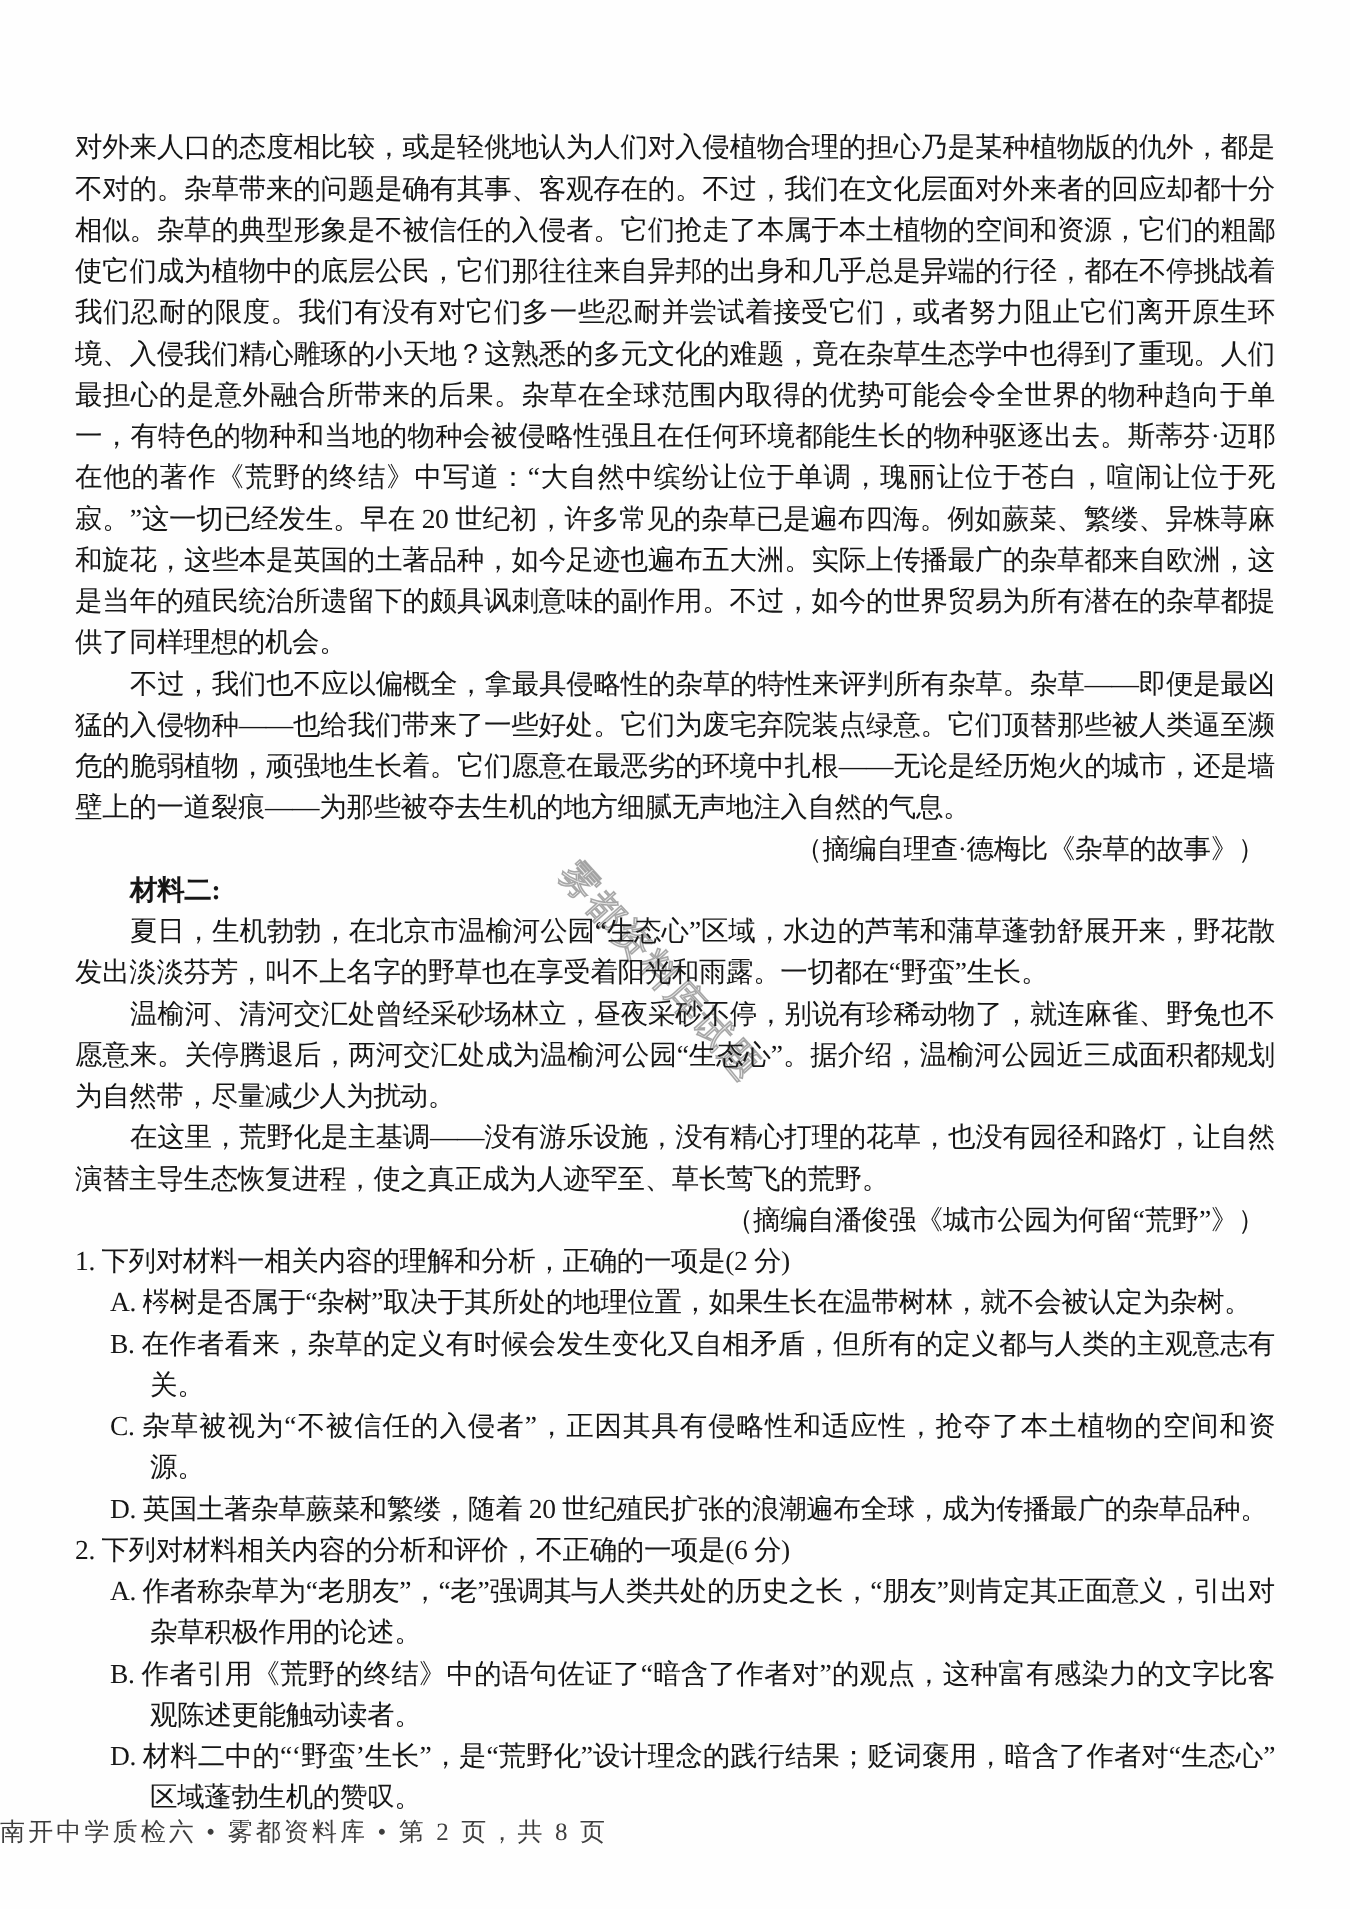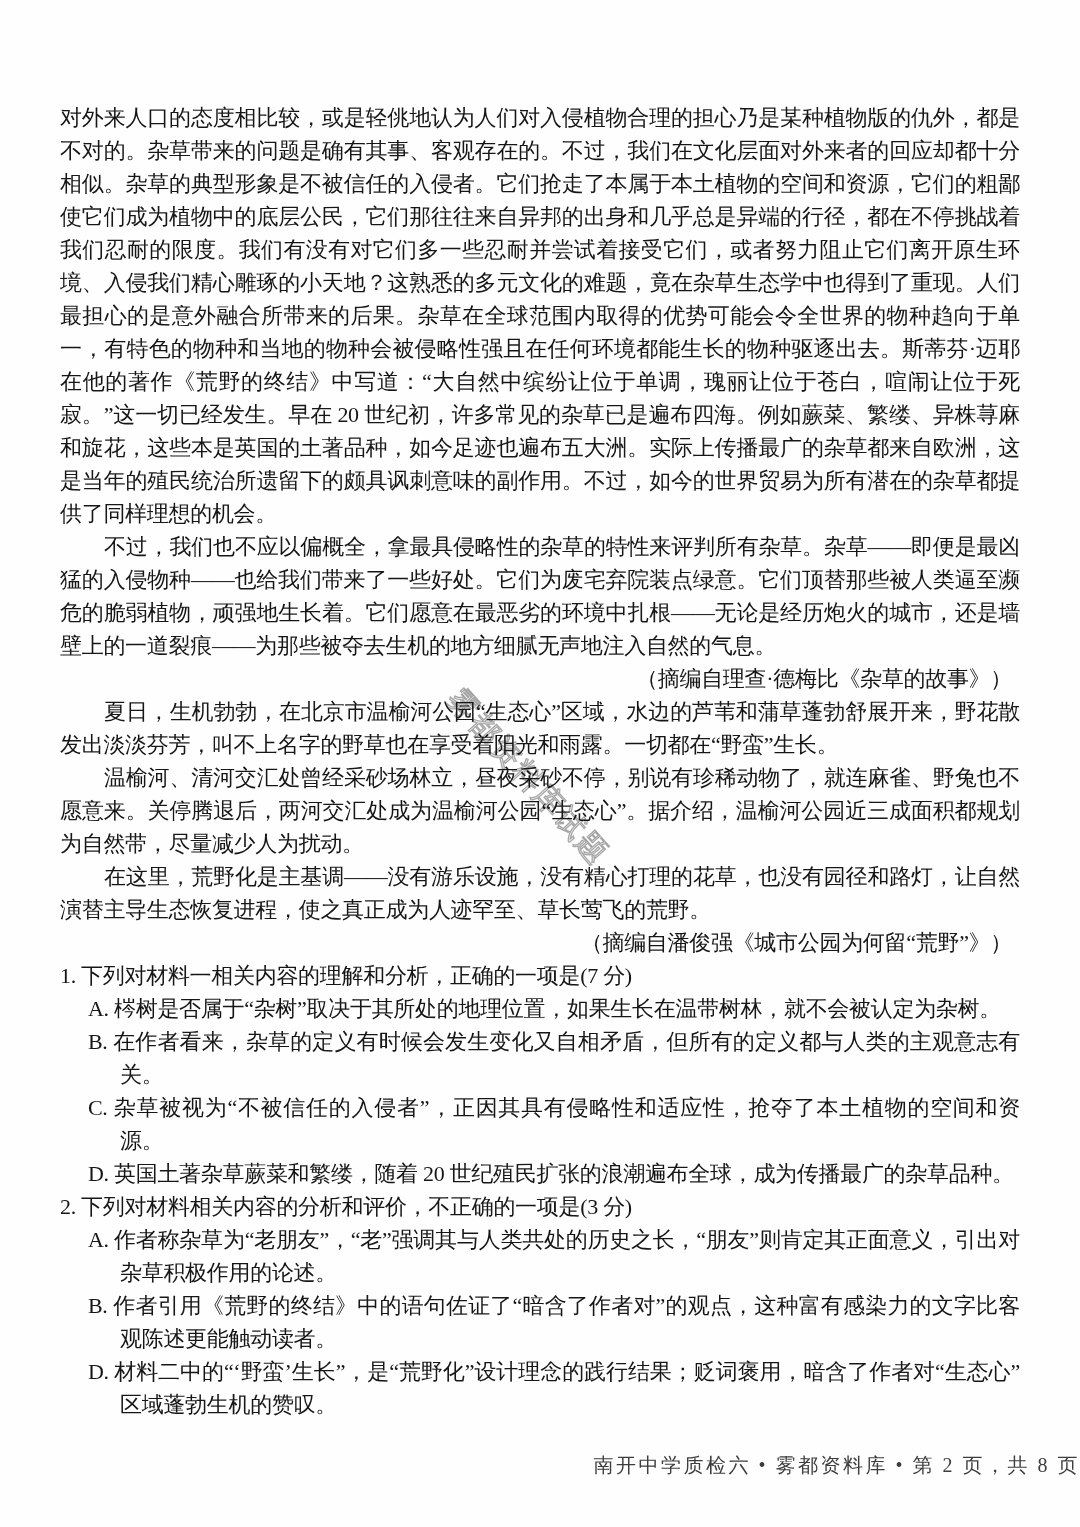--- a/index.html
+++ b/index.html
@@ -44,48 +44,49 @@
     color:rgba(145,145,145,0.22);
     -webkit-text-stroke:1.2px rgba(115,115,115,0.6);
     white-space:nowrap;
     pointer-events:none;
     font-family:"Liberation Sans","DejaVu Sans",sans-serif;
   }
   .footer{
     position:absolute;
     left:0;right:0;
     top:1452px;
-    text-align:right;
+    text-align:left;
     font-size:20px;
     letter-spacing:2.5px;
     color:#3d3d3d;
   }
 </style>
 </head>
 <body>
 
 <div class="page">
 
   <div class="watermark">雾都资料库试题</div>
 
   <div class="content">
 
     <p>对外来人口的态度相比较，或是轻佻地认为人们对入侵植物合理的担心乃是某种植物版的仇外，都是不对的。杂草带来的问题是确有其事、客观存在的。不过，我们在文化层面对外来者的回应却都十分相似。杂草的典型形象是不被信任的入侵者。它们抢走了本属于本土植物的空间和资源，它们的粗鄙使它们成为植物中的底层公民，它们那往往来自异邦的出身和几乎总是异端的行径，都在不停挑战着我们忍耐的限度。我们有没有对它们多一些忍耐并尝试着接受它们，或者努力阻止它们离开原生环境、入侵我们精心雕琢的小天地？这熟悉的多元文化的难题，竟在杂草生态学中也得到了重现。人们最担心的是意外融合所带来的后果。杂草在全球范围内取得的优势可能会令全世界的物种趋向于单一，有特色的物种和当地的物种会被侵略性强且在任何环境都能生长的物种驱逐出去。斯蒂芬·迈耶在他的著作《荒野的终结》中写道：“大自然中缤纷让位于单调，瑰丽让位于苍白，喧闹让位于死寂。”这一切已经发生。早在 20 世纪初，许多常见的杂草已是遍布四海。例如蕨菜、繁缕、异株荨麻和旋花，这些本是英国的土著品种，如今足迹也遍布五大洲。实际上传播最广的杂草都来自欧洲，这是当年的殖民统治所遗留下的颇具讽刺意味的副作用。不过，如今的世界贸易为所有潜在的杂草都提供了同样理想的机会。</p>
     <p class="indent">不过，我们也不应以偏概全，拿最具侵略性的杂草的特性来评判所有杂草。杂草——即便是最凶猛的入侵物种——也给我们带来了一些好处。它们为废宅弃院装点绿意。它们顶替那些被人类逼至濒危的脆弱植物，顽强地生长着。它们愿意在最恶劣的环境中扎根——无论是经历炮火的城市，还是墙壁上的一道裂痕——为那些被夺去生机的地方细腻无声地注入自然的气息。</p>
     <p class="attribution">（摘编自理查·德梅比《杂草的故事》）</p>
 
+    <p class="material-heading">材料二:</p>
     <p class="indent">夏日，生机勃勃，在北京市温榆河公园“生态心”区域，水边的芦苇和蒲草蓬勃舒展开来，野花散发出淡淡芬芳，叫不上名字的野草也在享受着阳光和雨露。一切都在“野蛮”生长。</p>
     <p class="indent">温榆河、清河交汇处曾经采砂场林立，昼夜采砂不停，别说有珍稀动物了，就连麻雀、野兔也不愿意来。关停腾退后，两河交汇处成为温榆河公园“生态心”。据介绍，温榆河公园近三成面积都规划为自然带，尽量减少人为扰动。</p>
     <p class="indent">在这里，荒野化是主基调——没有游乐设施，没有精心打理的花草，也没有园径和路灯，让自然演替主导生态恢复进程，使之真正成为人迹罕至、草长莺飞的荒野。</p>
     <p class="attribution">（摘编自潘俊强《城市公园为何留“荒野”》）</p>
 
     <div>
       <p class="q-stem">
         <span class="q-num">1. </span>
-        <span>下列对材料一相关内容的理解和分析，正确的一项是(7 分)</span>
+        <span>下列对材料一相关内容的理解和分析，正确的一项是(2 分)</span>
       </p>
       <p class="option">
         <span class="opt-label">A. </span>
         <span>梣树是否属于“杂树”取决于其所处的地理位置，如果生长在温带树林，就不会被认定为杂树。</span>
       </p>
       <p class="option">
         <span class="opt-label">B. </span>
         <span>在作者看来，杂草的定义有时候会发生变化又自相矛盾，但所有的定义都与人类的主观意志有关。</span>
       </p>
       <p class="option">
@@ -94,21 +95,21 @@
       </p>
       <p class="option">
         <span class="opt-label">D. </span>
         <span>英国土著杂草蕨菜和繁缕，随着 20 世纪殖民扩张的浪潮遍布全球，成为传播最广的杂草品种。</span>
       </p>
     </div>
 
     <div>
       <p class="q-stem">
         <span class="q-num">2. </span>
-        <span>下列对材料相关内容的分析和评价，不正确的一项是(3 分)</span>
+        <span>下列对材料相关内容的分析和评价，不正确的一项是(6 分)</span>
       </p>
       <p class="option">
         <span class="opt-label">A. </span>
         <span>作者称杂草为“老朋友”，“老”强调其与人类共处的历史之长，“朋友”则肯定其正面意义，引出对杂草积极作用的论述。</span>
       </p>
       <p class="option">
         <span class="opt-label">B. </span>
         <span>作者引用《荒野的终结》中的语句佐证了“暗含了作者对”的观点，这种富有感染力的文字比客观陈述更能触动读者。</span>
       </p>
       <p class="option">

